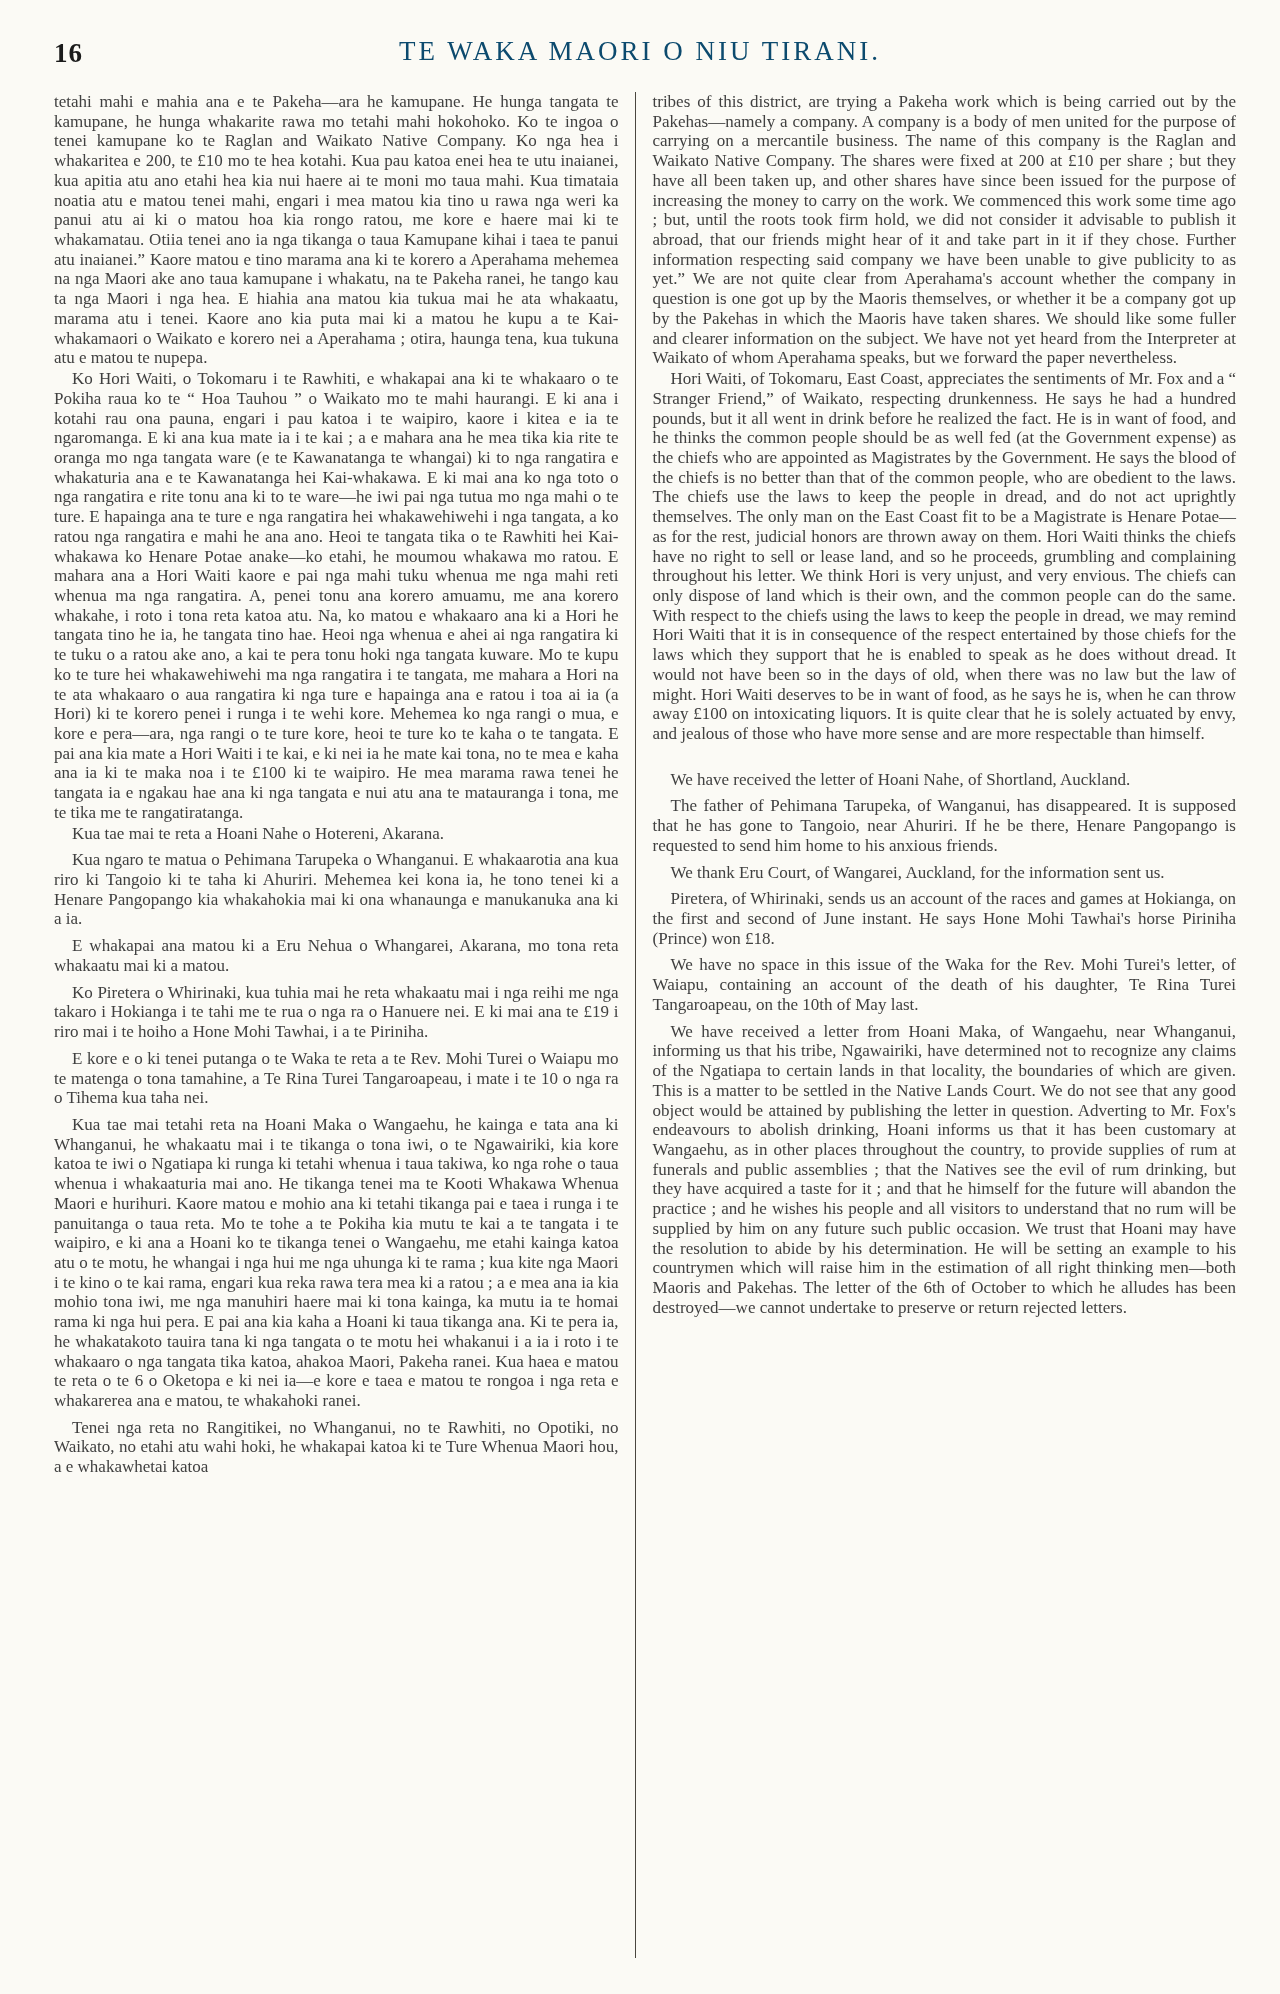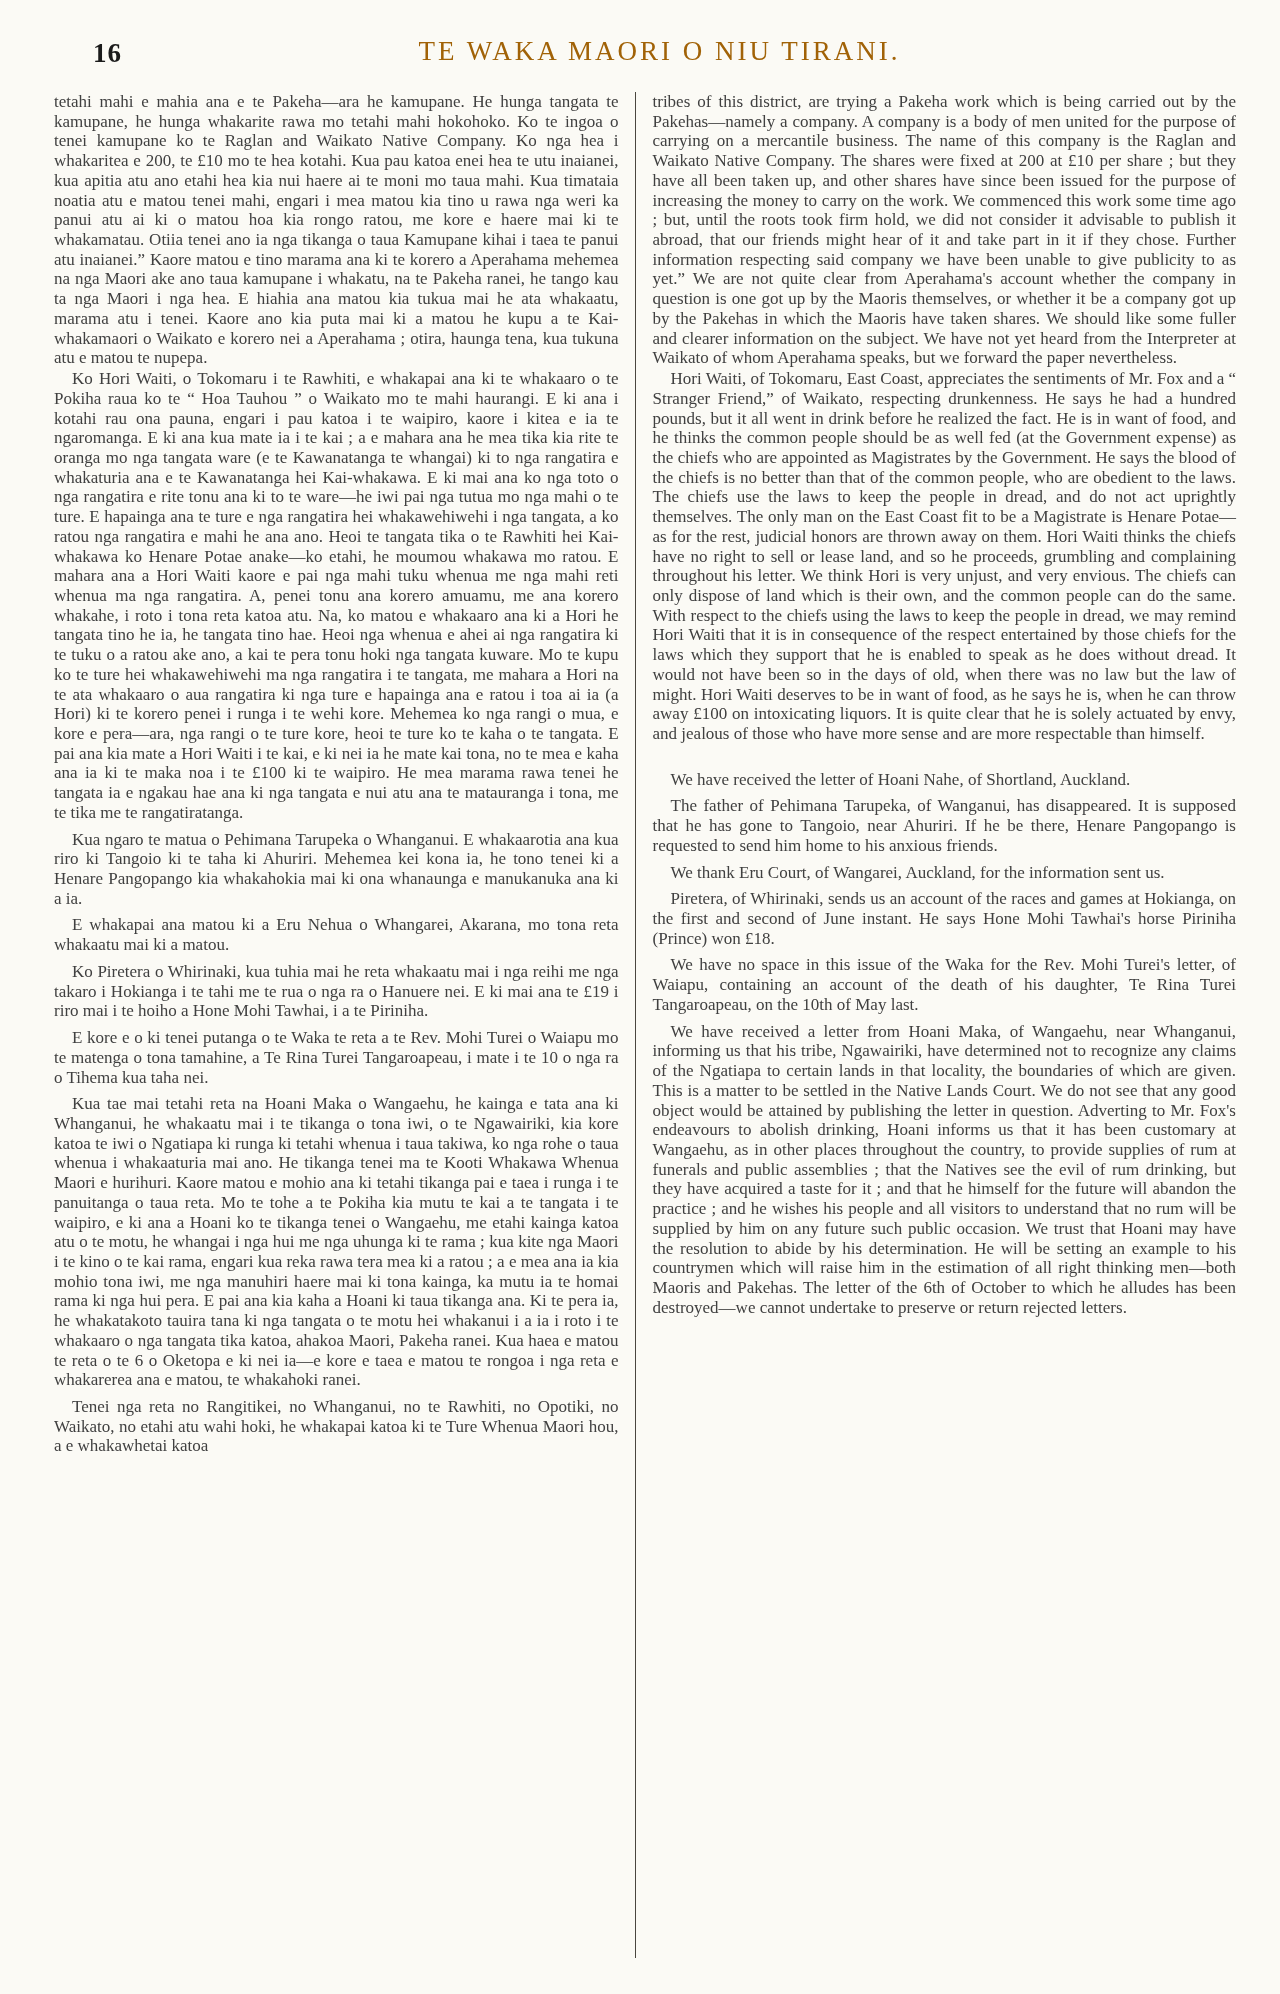--- a/index.html
+++ b/index.html
@@ -6,28 +6,28 @@
   html, body { background:#d8d5cf; }
   .page {
     width:1280px; height:1994px;
     margin:0 auto;
     background:#fbfaf5;
     color:#1b1b1b;
     font-family:"Liberation Serif","DejaVu Serif",serif;
     position:relative;
     overflow:hidden;
   }
-  .masthead { position:relative; padding-top:36px; height:78px;margin-left:39px; }
+  .masthead { position:relative; padding-top:36px; height:78px; }
   .pagenum {
     position:absolute; left:54px; top:38px;
     font-size:27px; font-weight:bold; letter-spacing:1px;
   }
   .title {
     text-align:center; font-size:27px; letter-spacing:3px;
-    font-weight:normal; color:#a16207;
+    font-weight:normal; color:#0c4a6e;
   }
   .columns {
     display:flex;
     padding:14px 44px 0 54px;
     min-height:1880px;
     align-items:stretch;
   }
   .col {
     font-size:17px;
     line-height:1.16;
@@ -50,20 +50,21 @@
   <header class="masthead">
     <div class="pagenum">16</div>
     <div class="title">TE WAKA MAORI O NIU TIRANI.</div>
   </header>
 
   <main class="columns">
 
     <section class="col col-left">
       <p class="flush">tetahi mahi e mahia ana e te Pakeha—ara he kamupane. He hunga tangata te kamupane, he hunga whakarite rawa mo tetahi mahi hokohoko. Ko te ingoa o tenei kamupane ko te Raglan and Waikato Native Company. Ko nga hea i whakaritea e 200, te £10 mo te hea kotahi. Kua pau katoa enei hea te utu inaianei, kua apitia atu ano etahi hea kia nui haere ai te moni mo taua mahi. Kua timataia noatia atu e matou tenei mahi, engari i mea matou kia tino u rawa nga weri ka panui atu ai ki o matou hoa kia rongo ratou, me kore e haere mai ki te whakamatau. Otiia tenei ano ia nga tikanga o taua Kamupane kihai i taea te panui atu inaianei.” Kaore matou e tino marama ana ki te korero a Aperahama mehemea na nga Maori ake ano taua kamupane i whakatu, na te Pakeha ranei, he tango kau ta nga Maori i nga hea. E hiahia ana matou kia tukua mai he ata whakaatu, marama atu i tenei. Kaore ano kia puta mai ki a matou he kupu a te Kai-whakamaori o Waikato e korero nei a Aperahama ; otira, haunga tena, kua tukuna atu e matou te nupepa.</p>
       <p class="gap-md">Ko Hori Waiti, o Tokomaru i te Rawhiti, e whakapai ana ki te whakaaro o te Pokiha raua ko te “ Hoa Tauhou ” o Waikato mo te mahi haurangi. E ki ana i kotahi rau ona pauna, engari i pau katoa i te waipiro, kaore i kitea e ia te ngaromanga. E ki ana kua mate ia i te kai ; a e mahara ana he mea tika kia rite te oranga mo nga tangata ware (e te Kawanatanga te whangai) ki to nga rangatira e whakaturia ana e te Kawanatanga hei Kai-whakawa. E ki mai ana ko nga toto o nga rangatira e rite tonu ana ki to te ware—he iwi pai nga tutua mo nga mahi o te ture. E hapainga ana te ture e nga rangatira hei whakawehiwehi i nga tangata, a ko ratou nga rangatira e mahi he ana ano. Heoi te tangata tika o te Rawhiti hei Kai-whakawa ko Henare Potae anake—ko etahi, he moumou whakawa mo ratou. E mahara ana a Hori Waiti kaore e pai nga mahi tuku whenua me nga mahi reti whenua ma nga rangatira. A, penei tonu ana korero amuamu, me ana korero whakahe, i roto i tona reta katoa atu. Na, ko matou e whakaaro ana ki a Hori he tangata tino he ia, he tangata tino hae. Heoi nga whenua e ahei ai nga rangatira ki te tuku o a ratou ake ano, a kai te pera tonu hoki nga tangata kuware. Mo te kupu ko te ture hei whakawehiwehi ma nga rangatira i te tangata, me mahara a Hori na te ata whakaaro o aua rangatira ki nga ture e hapainga ana e ratou i toa ai ia (a Hori) ki te korero penei i runga i te wehi kore. Mehemea ko nga rangi o mua, e kore e pera—ara, nga rangi o te ture kore, heoi te ture ko te kaha o te tangata. E pai ana kia mate a Hori Waiti i te kai, e ki nei ia he mate kai tona, no te mea e kaha ana ia ki te maka noa i te £100 ki te waipiro. He mea marama rawa tenei he tangata ia e ngakau hae ana ki nga tangata e nui atu ana te matauranga i tona, me te tika me te rangatiratanga.</p>
+      <p class="gap-md">Kua tae mai te reta a Hoani Nahe o Hotereni, Akarana.</p>
       <p>Kua ngaro te matua o Pehimana Tarupeka o Whanganui. E whakaarotia ana kua riro ki Tangoio ki te taha ki Ahuriri. Mehemea kei kona ia, he tono tenei ki a Henare Pangopango kia whakahokia mai ki ona whanaunga e manukanuka ana ki a ia.</p>
       <p>E whakapai ana matou ki a Eru Nehua o Whangarei, Akarana, mo tona reta whakaatu mai ki a matou.</p>
       <p>Ko Piretera o Whirinaki, kua tuhia mai he reta whakaatu mai i nga reihi me nga takaro i Hokianga i te tahi me te rua o nga ra o Hanuere nei. E ki mai ana te £19 i riro mai i te hoiho a Hone Mohi Tawhai, i a te Piriniha.</p>
       <p>E kore e o ki tenei putanga o te Waka te reta a te Rev. Mohi Turei o Waiapu mo te matenga o tona tamahine, a Te Rina Turei Tangaroapeau, i mate i te 10 o nga ra o Tihema kua taha nei.</p>
       <p>Kua tae mai tetahi reta na Hoani Maka o Wangaehu, he kainga e tata ana ki Whanganui, he whakaatu mai i te tikanga o tona iwi, o te Ngawairiki, kia kore katoa te iwi o Ngatiapa ki runga ki tetahi whenua i taua takiwa, ko nga rohe o taua whenua i whakaaturia mai ano. He tikanga tenei ma te Kooti Whakawa Whenua Maori e hurihuri. Kaore matou e mohio ana ki tetahi tikanga pai e taea i runga i te panuitanga o taua reta. Mo te tohe a te Pokiha kia mutu te kai a te tangata i te waipiro, e ki ana a Hoani ko te tikanga tenei o Wangaehu, me etahi kainga katoa atu o te motu, he whangai i nga hui me nga uhunga ki te rama ; kua kite nga Maori i te kino o te kai rama, engari kua reka rawa tera mea ki a ratou ; a e mea ana ia kia mohio tona iwi, me nga manuhiri haere mai ki tona kainga, ka mutu ia te homai rama ki nga hui pera. E pai ana kia kaha a Hoani ki taua tikanga ana. Ki te pera ia, he whakatakoto tauira tana ki nga tangata o te motu hei whakanui i a ia i roto i te whakaaro o nga tangata tika katoa, ahakoa Maori, Pakeha ranei. Kua haea e matou te reta o te 6 o Oketopa e ki nei ia—e kore e taea e matou te rongoa i nga reta e whakarerea ana e matou, te whakahoki ranei.</p>
       <p>Tenei nga reta no Rangitikei, no Whanganui, no te Rawhiti, no Opotiki, no Waikato, no etahi atu wahi hoki, he whakapai katoa ki te Ture Whenua Maori hou, a e whakawhetai katoa</p>
     </section>
 
     <div class="divider"></div>
 

